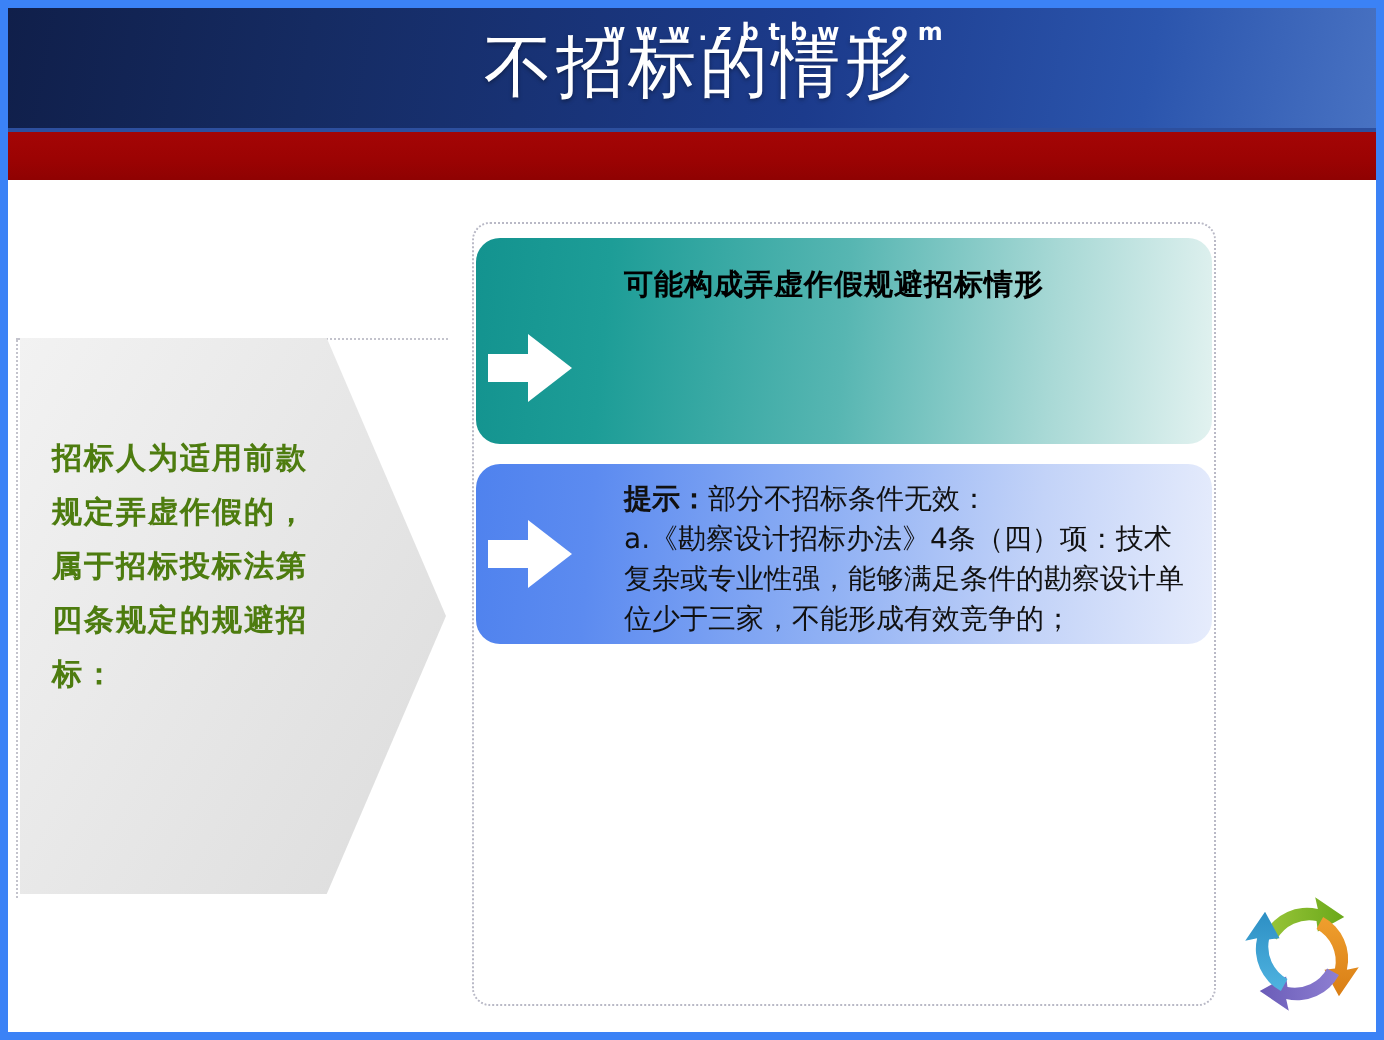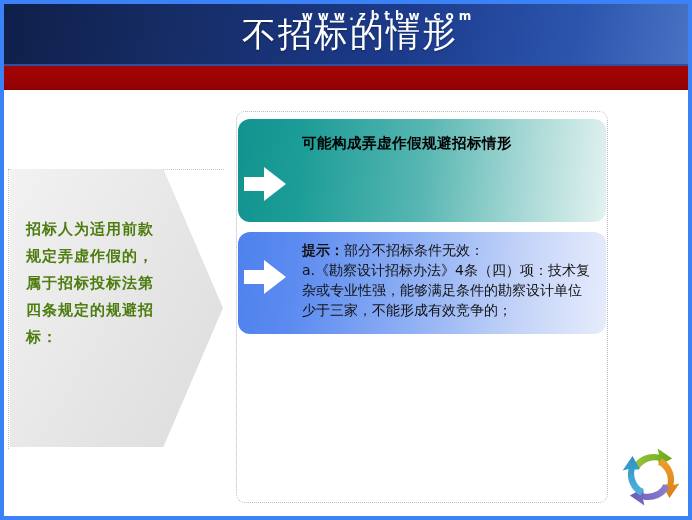--- a/index.html
+++ b/index.html
@@ -158,42 +158,42 @@
     left: 20px;
     top: 0;
     width: 0;
     height: 0;
     border-top: 17px solid transparent;
     border-bottom: 17px solid transparent;
     border-left: 22px solid #ffffff;
   }
   .block .block-body {
     position: absolute;
-    left: 64px;
+    left: 74px;
     right: 12px;
   }
 
   #block-teal {
     top: 115px;
     height: 103px;
     background: linear-gradient(95deg, #13938f 0%, #1d9d97 18%, #57b6b2 50%, #a9d9d6 78%, #e2f2f0 100%);
   }
   #block-teal .arrow-glyph { top: 48px; }
   #block-teal .block-body {
     top: 13px;
     color: #000000;
     font-size: 14.5px;
     font-weight: bold;
     line-height: 22px;
     letter-spacing: 0.5px;
   }
 
   #block-blue {
     top: 228px;
-    height: 102px;
+    height: 90px;
     background: linear-gradient(95deg, #4f82ee 0%, #5c8bf0 16%, #8fb0f4 48%, #c3d3f8 76%, #e6ecfc 100%);
   }
   #block-blue .arrow-glyph { top: 28px; }
   #block-blue .block-body {
     top: 8px;
     color: #111111;
     font-size: 14px;
     line-height: 20px;
   }
   #block-blue .hint-label { font-weight: bold; }

